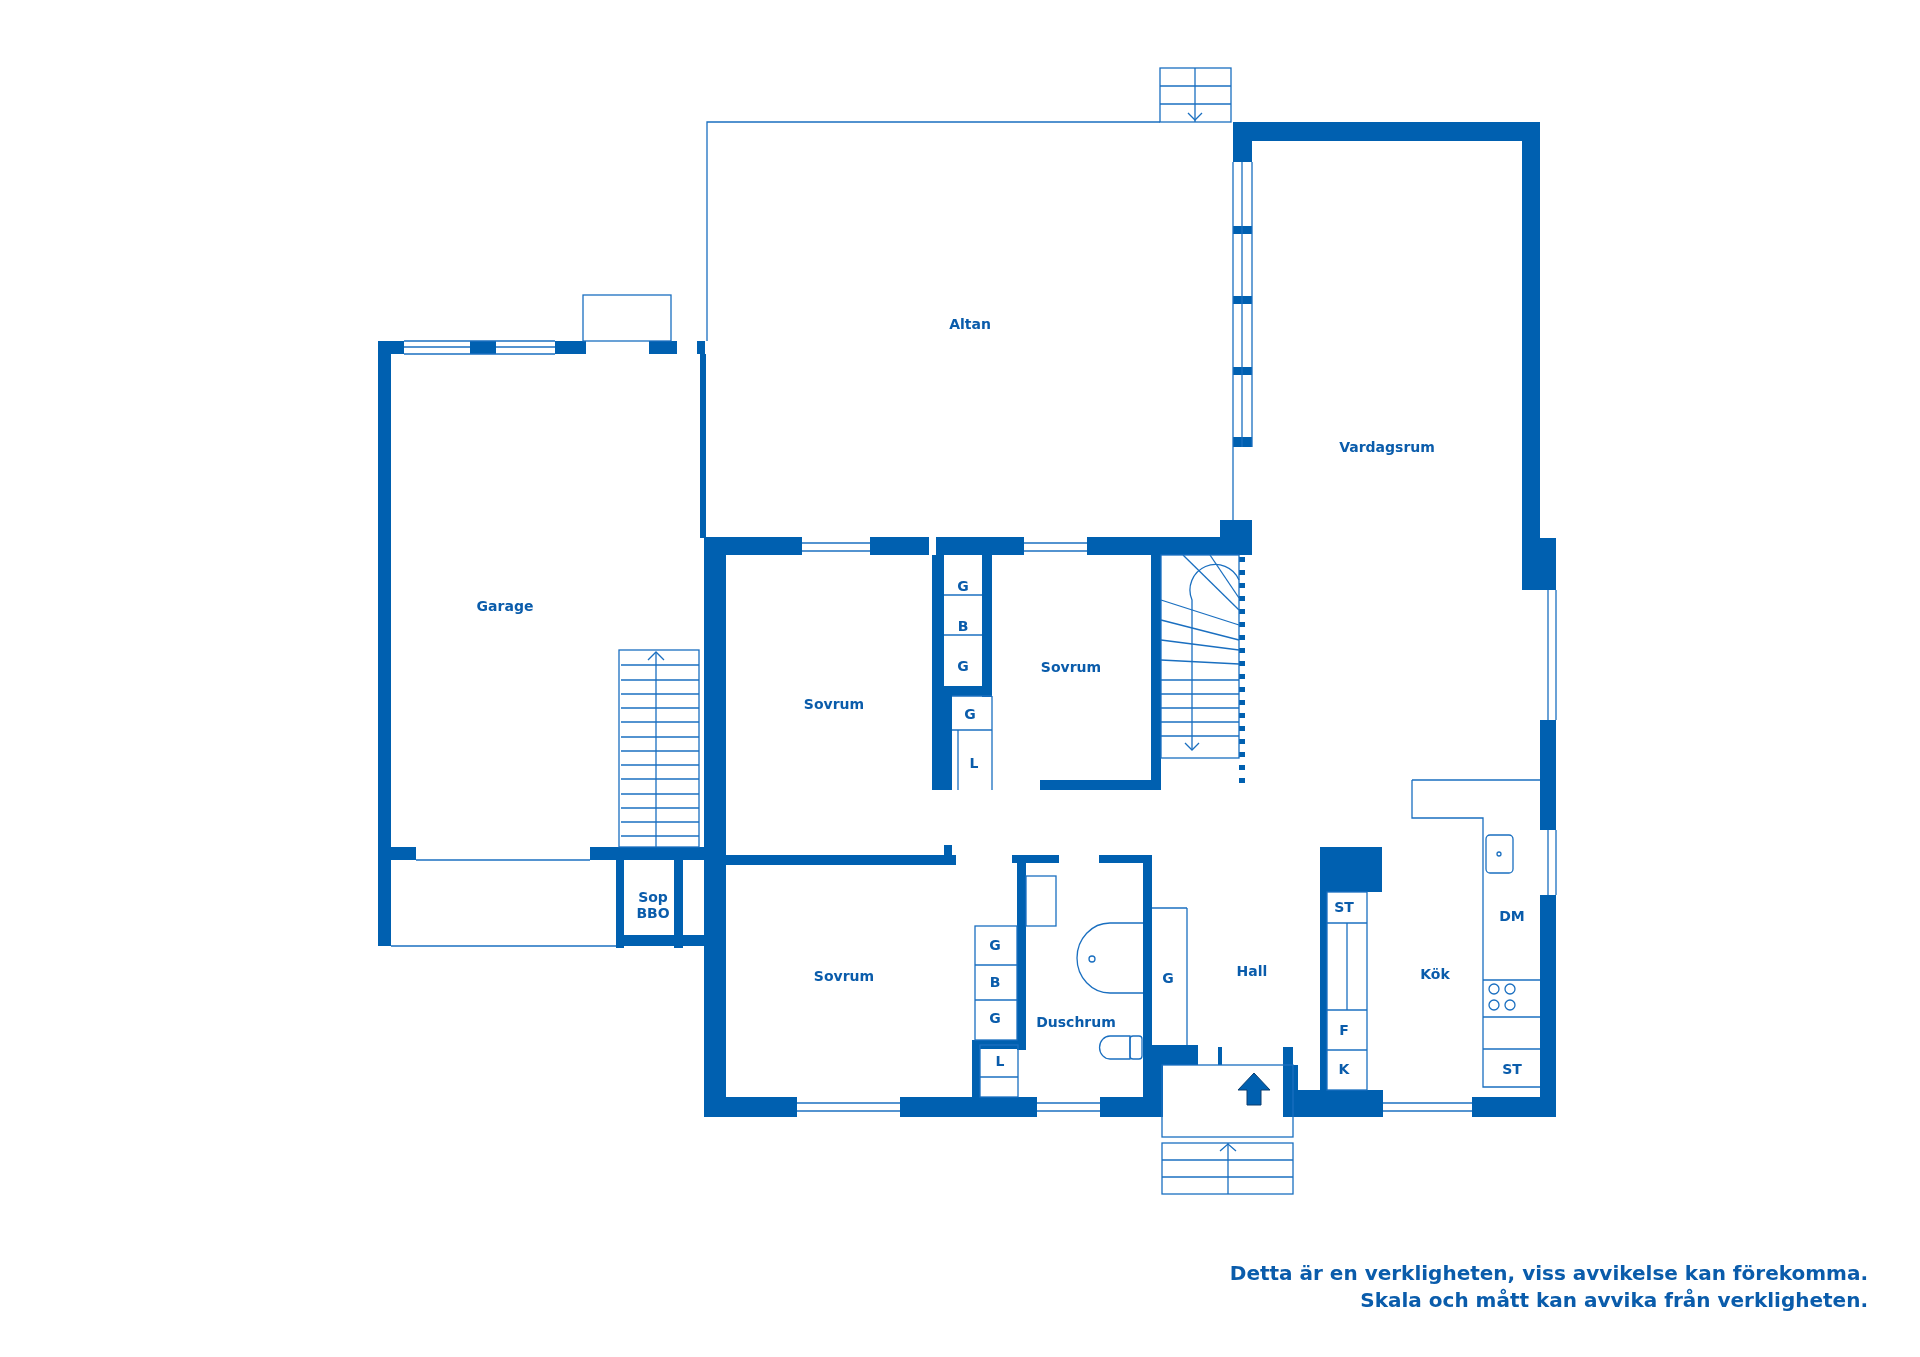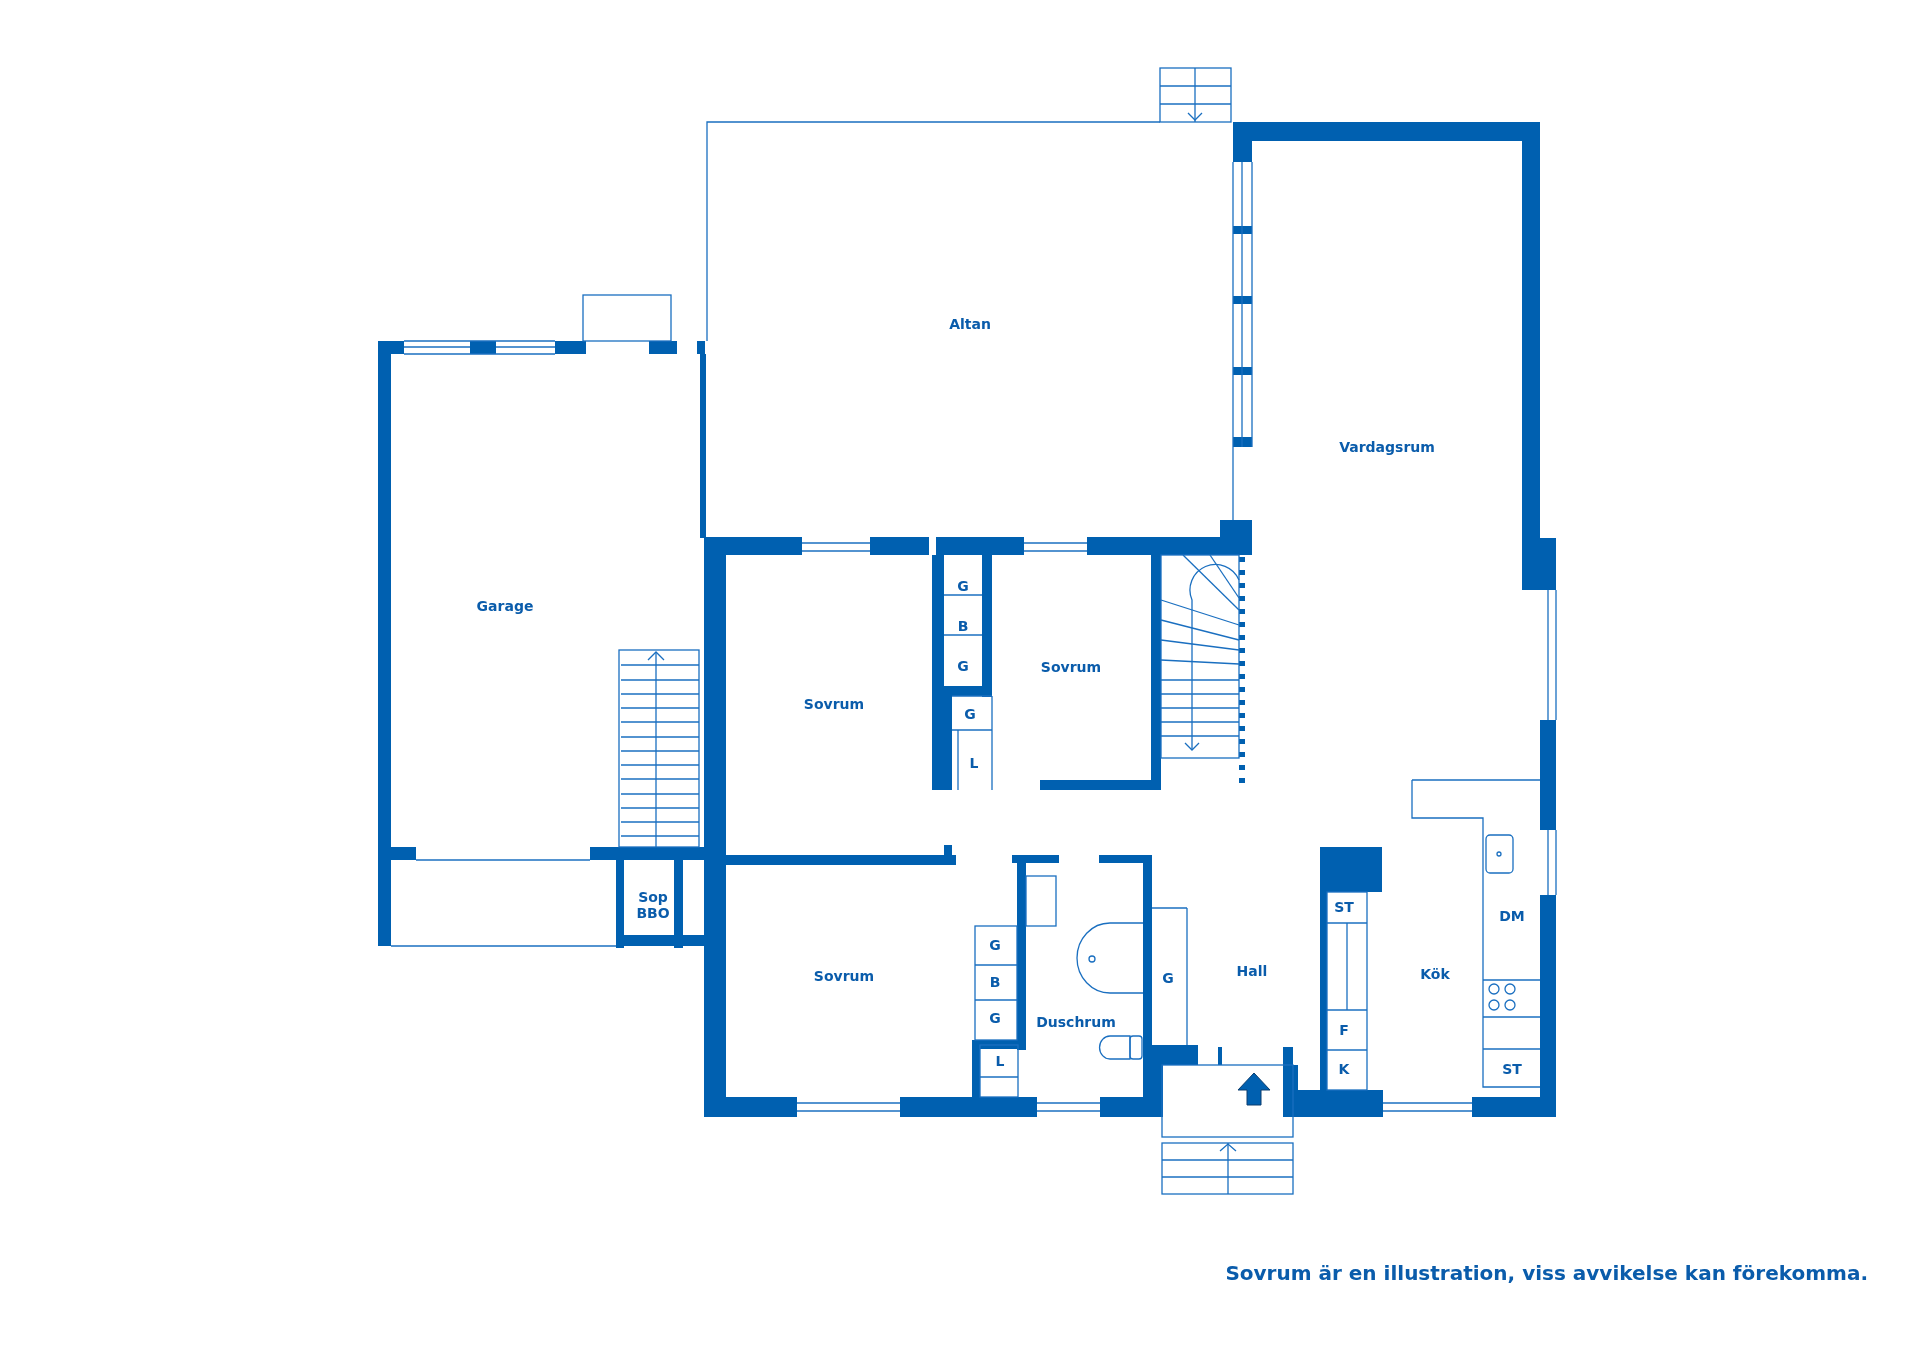--- a/index.html
+++ b/index.html
@@ -249,14 +249,15 @@
   <text class="lbl" x="1000" y="1066" text-anchor="middle">L</text>
   <text class="lbl" x="1168" y="983" text-anchor="middle">G</text>
   <text class="lbl" x="1344" y="912" text-anchor="middle">ST</text>
   <text class="lbl" x="1344" y="1035" text-anchor="middle">F</text>
   <text class="lbl" x="1344" y="1074" text-anchor="middle">K</text>
   <text class="lbl" x="1512" y="921" text-anchor="middle">DM</text>
   <text class="lbl" x="1512" y="1074" text-anchor="middle">ST</text>
 </svg>
 
 <div class="disclaimer">
-  <div>Sovrum är en illustration, viss avvikelse kan förekomma.</div>
+  <div>Detta är en verkligheten, viss avvikelse kan förekomma.</div>
+  <div>Skala och mått kan avvika från verkligheten.</div>
 </div>
 
 </body></html>

